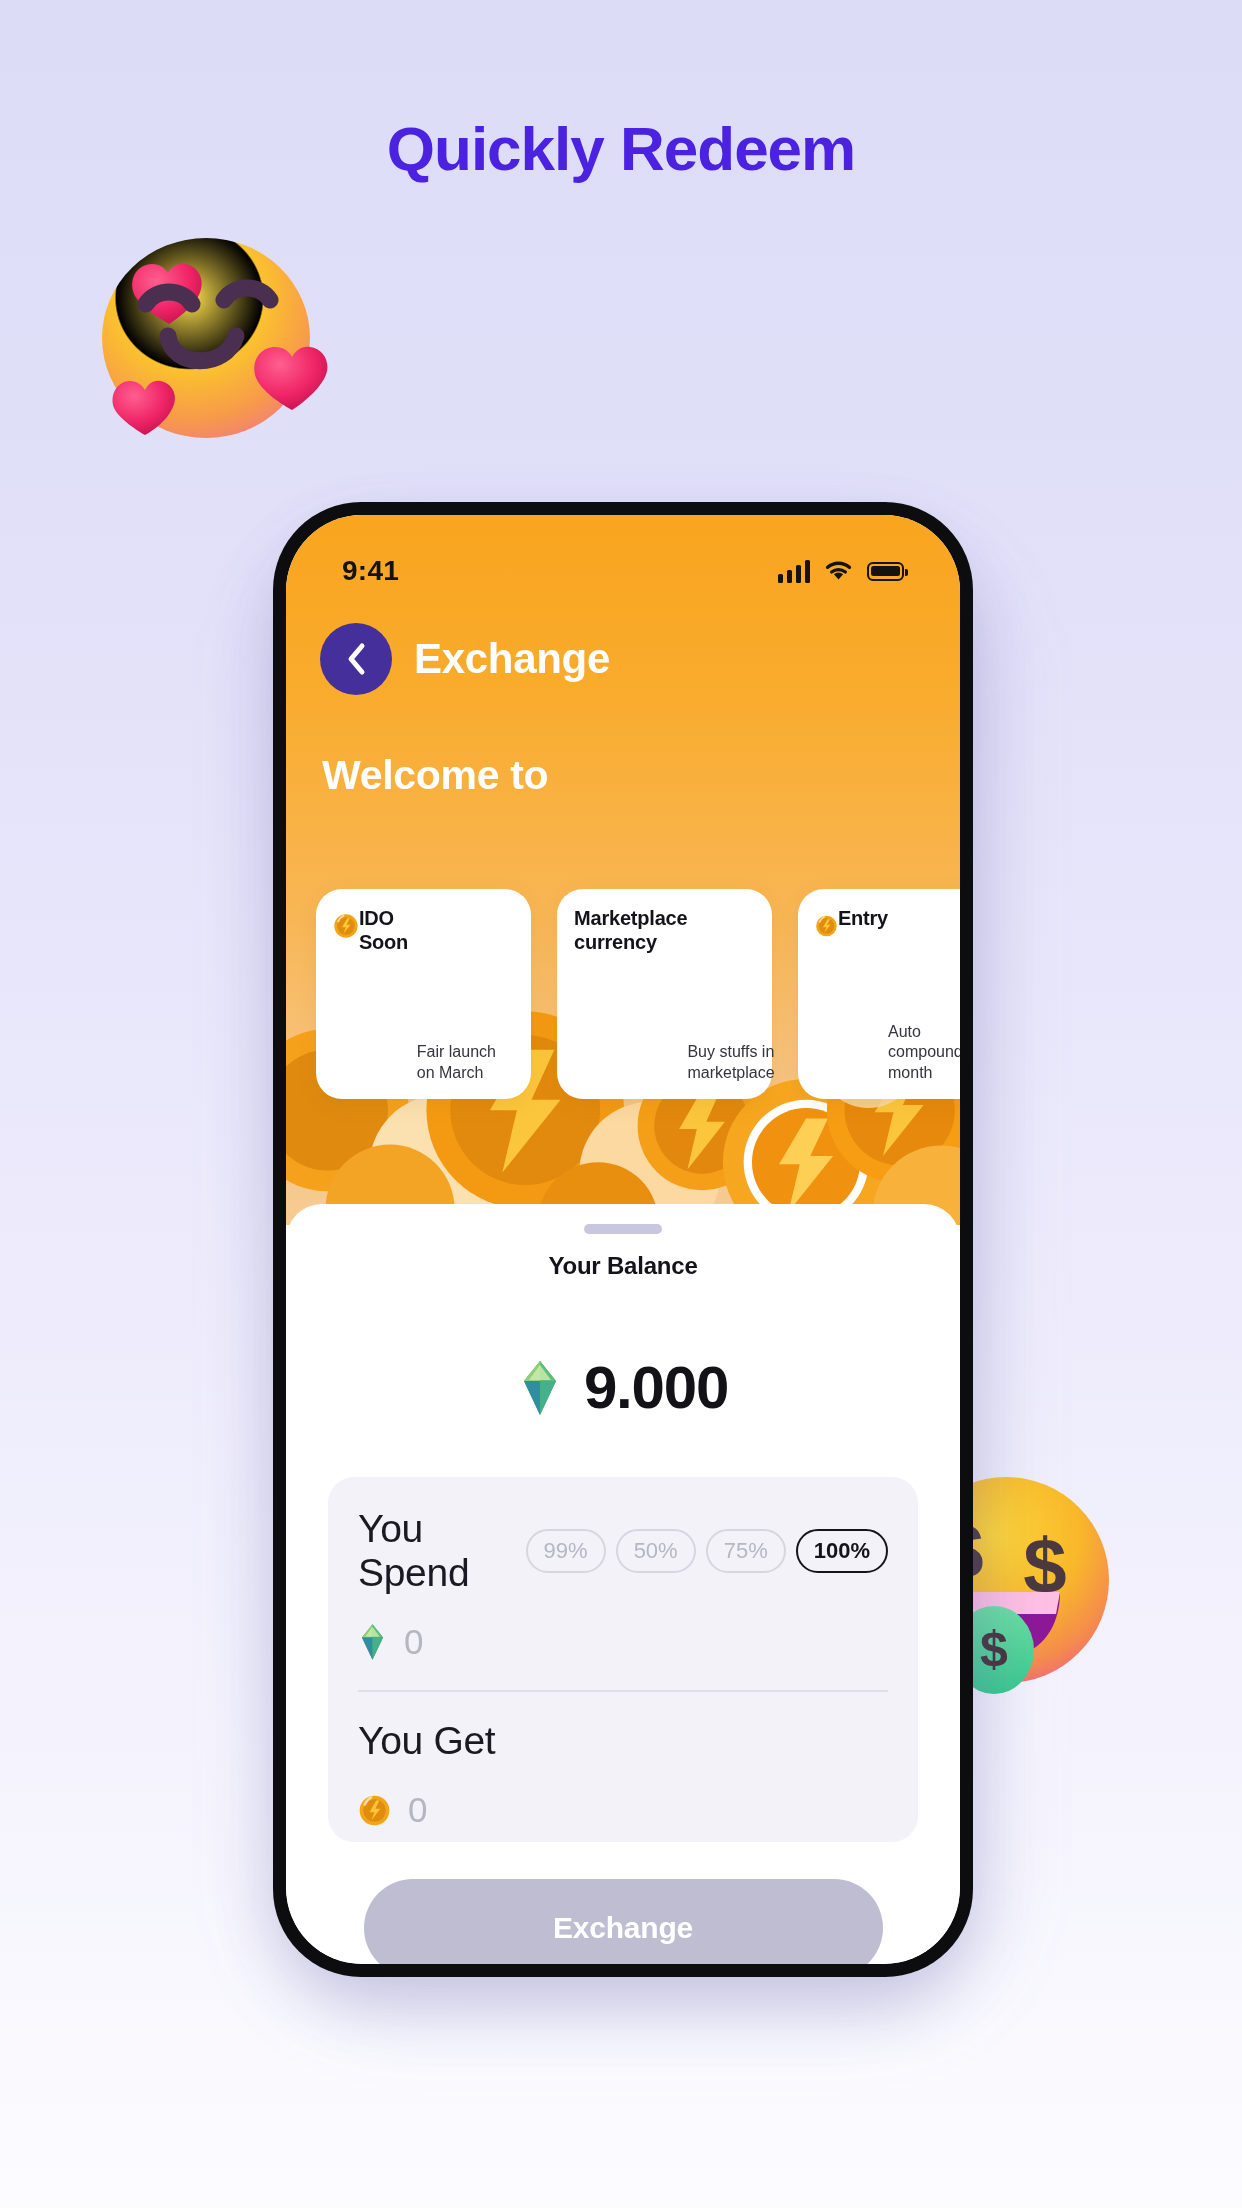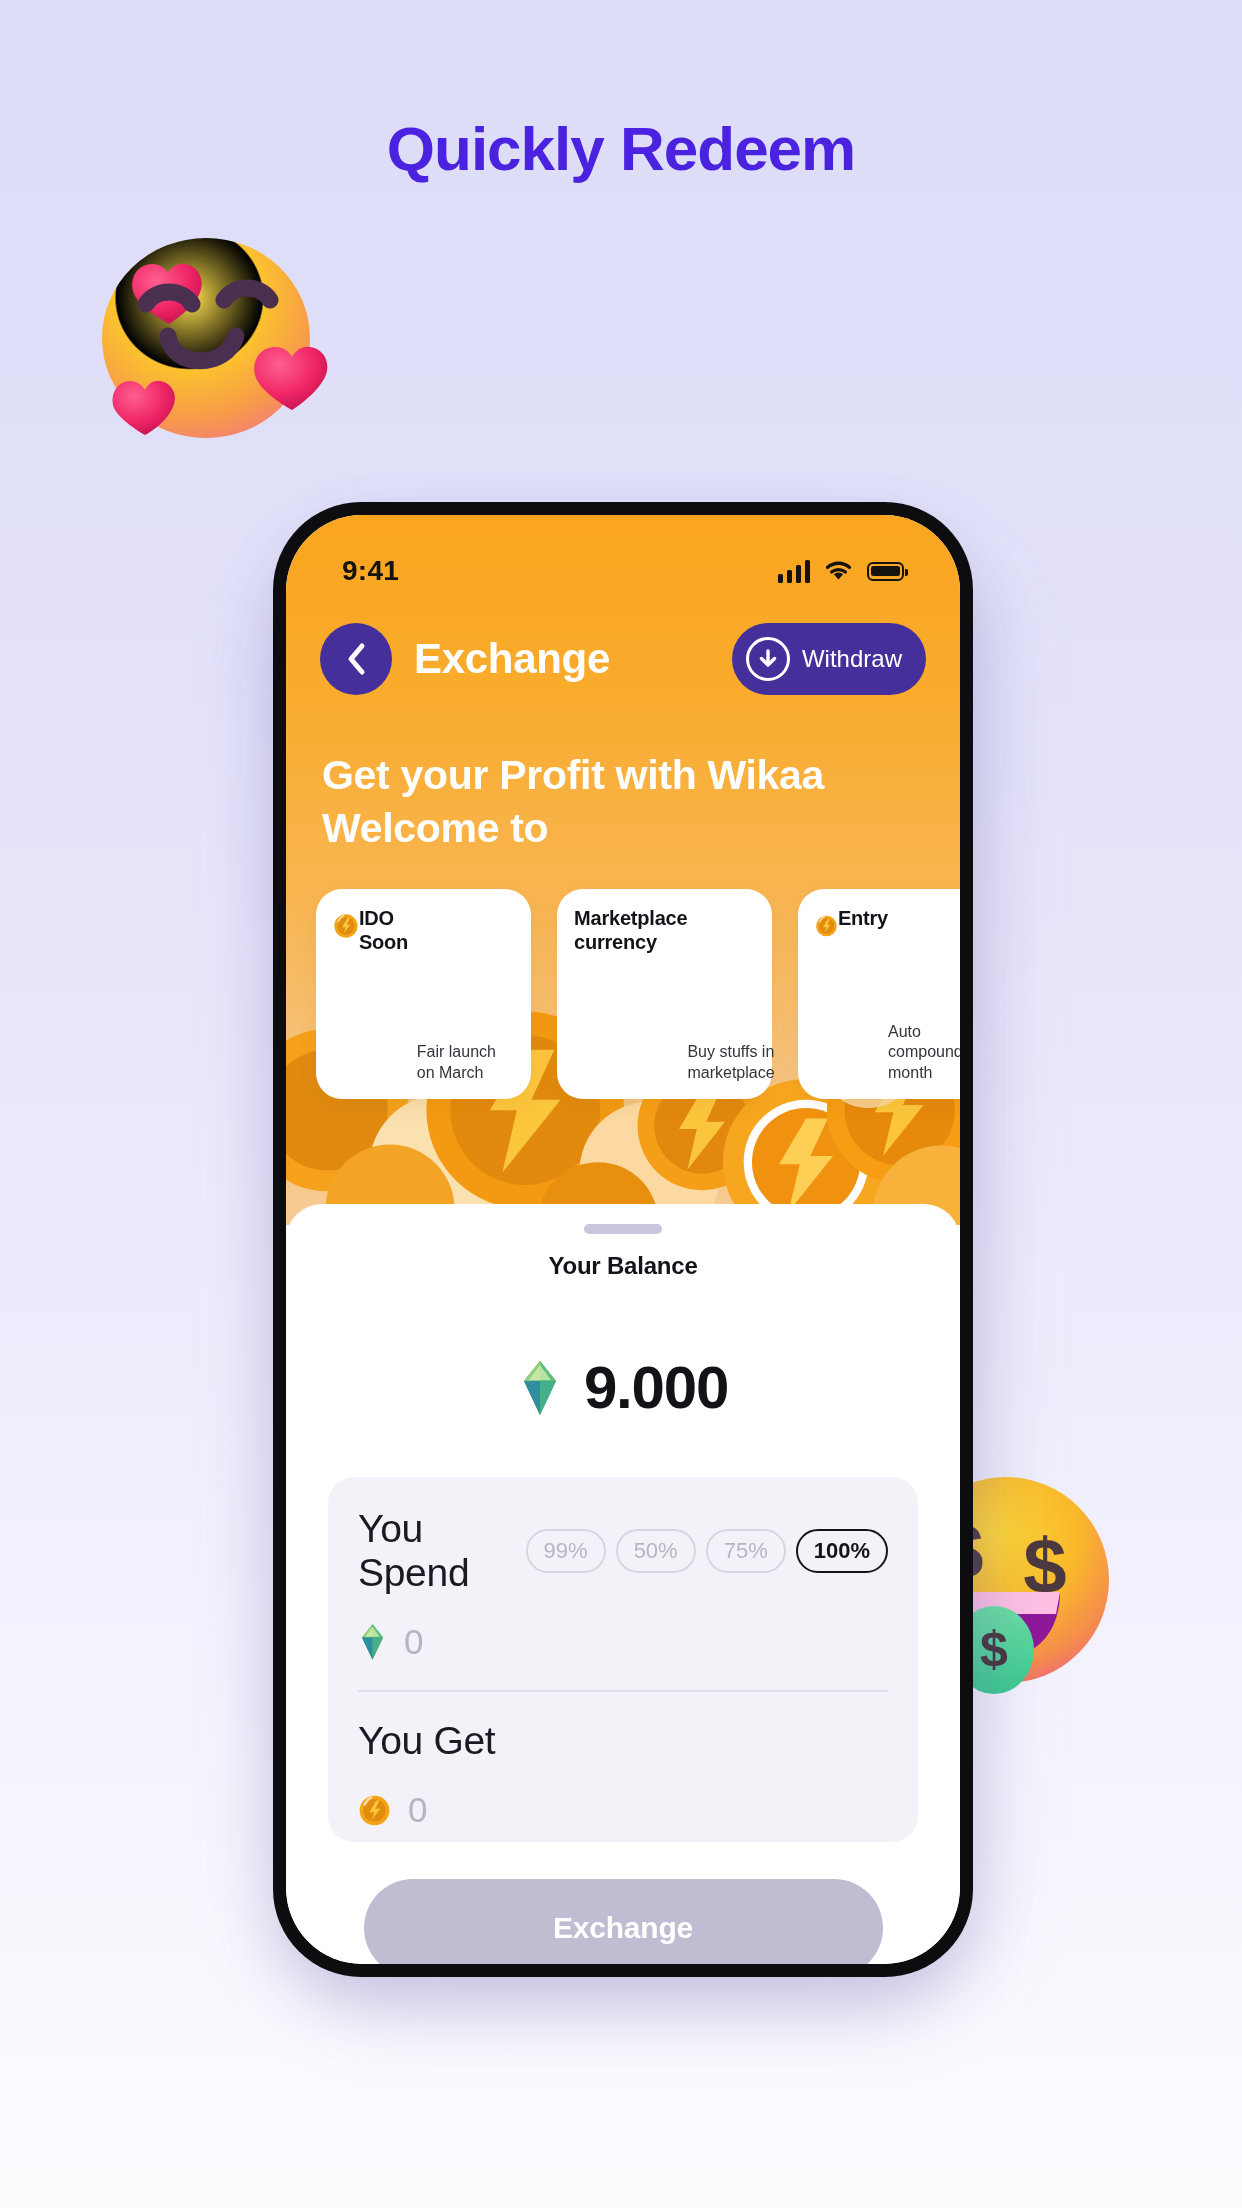--- a/index.html
+++ b/index.html
@@ -287,32 +287,23 @@
         </div>
       </div>
 
       <div class="appbar">
         <div class="back-btn">
           <svg width="22" height="34" viewBox="0 0 22 34">
             <path d="M17 4L6 17l11 13" stroke="#fff" stroke-width="5" fill="none" stroke-linecap="round" stroke-linejoin="round"></path>
           </svg>
         </div>
         <div class="page-title">Exchange</div>
-        <div class="withdraw-btn">
-          <span class="withdraw-ico">
-            <svg width="22" height="24" viewBox="0 0 22 24">
-              <path d="M11 4v13M4.5 11.5L11 18l6.5-6.5" stroke="#fff" stroke-width="3.4" fill="none" stroke-linecap="round" stroke-linejoin="round"></path>
-            </svg>
-          </span>
-          <span class="withdraw-label">Withdraw</span>
-        </div>
       </div>
 
       <div class="hero-copy">
-        <div>Get your Profit with Wikaa</div>
         <div>Welcome to</div>
       </div>
 
       <div class="cards">
 
         <div class="fcard">
           <svg class="coin-ic" viewBox="0 0 40 40">
             <circle cx="20" cy="20" r="18" fill="#f3a417"></circle>
             <circle cx="20" cy="20" r="13.5" fill="#e08c0c"></circle>
             <path d="M22 8l-8 14h6l-4 10 11-14h-6l5-10z" fill="#fbc63b"></path>

